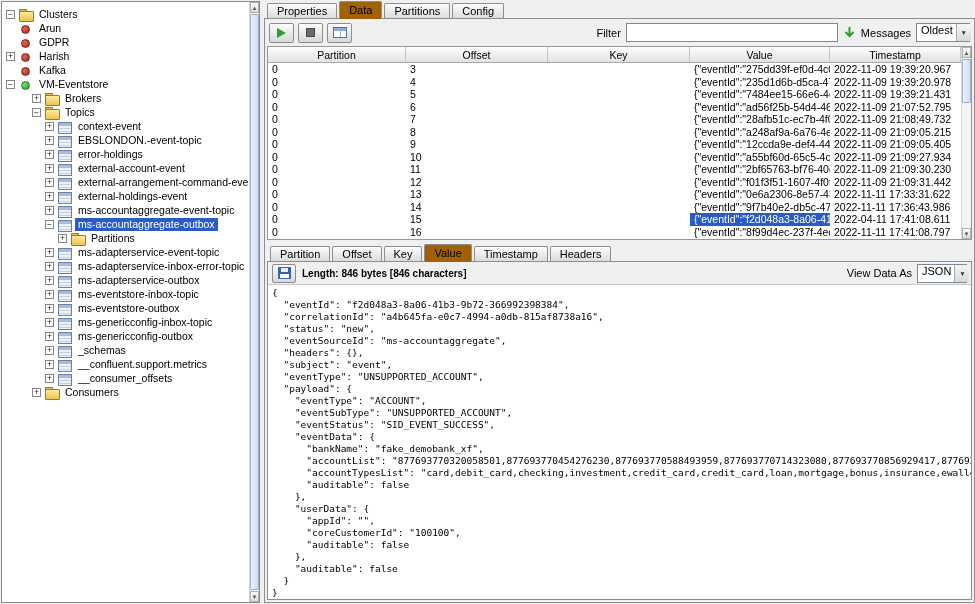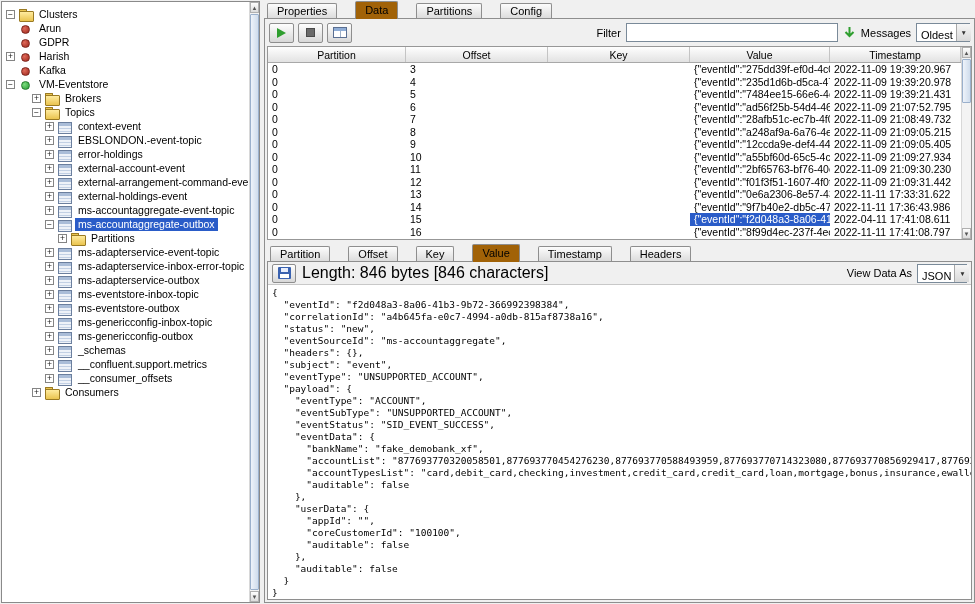--- a/index.html
+++ b/index.html
@@ -33,37 +33,37 @@
 .sb-btn{height:11px;flex:none;display:flex;align-items:center;justify-content:center;font-size:6px;color:#555;background:linear-gradient(#fefefe,#dcdcdc);border:1px solid #b0b0b0}
 .sb-track{flex:1;position:relative}
 .sb-thumb{position:absolute;left:0;right:0;background:linear-gradient(to right,#eef3fa,#cfdcec);border:1px solid #9ab0cc;border-radius:1px}
 .tree-scroll .sb-thumb{top:1px;bottom:1px}
 .grid-scroll .sb-thumb{top:1px;height:44px}
 
 .splitter{width:4px;flex:none;background:#f0f0f0}
 
 
 .main{flex:1;display:flex;flex-direction:column;min-width:0;background:#f0f0f0}
-.tabs{display:flex;align-items:flex-end;height:18px;flex:none;padding:2px 0 0 3px;gap:18px;position:relative;z-index:2}
+.tabs{display:flex;align-items:flex-end;height:18px;flex:none;padding:2px 0 0 3px;gap:2px;position:relative;z-index:2}
 .tab{height:15px;padding:0 9px;border:1px solid #8e8e8e;border-bottom:none;border-radius:2px 2px 0 0;background:linear-gradient(#fcfcfc,#dcdcdc);line-height:14px;font-size:11px;cursor:default;white-space:nowrap}
 .tab[data-active="true"]{height:18px;line-height:17px;background:#a16207;position:relative;z-index:3;margin-bottom:-1px}
 .main-panel{flex:1;display:flex;flex-direction:column;min-height:0;border:1px solid #8e8e8e;background:#f0f0f0;margin:0 0 1px;position:relative;z-index:1}
 .bottom-tabs{margin-top:3px;padding-left:5px}
 .detail-panel{flex:1;display:flex;flex-direction:column;min-height:0;border:1px solid #8e8e8e;background:#f0f0f0;margin:0 2px 2px;position:relative;z-index:1}
 
 .toolbar{height:27px;flex:none;display:flex;align-items:center;gap:4px;padding:0 4px}
 .tb-btn{width:25px;height:20px;border:1px solid #8e8e8e;border-radius:2px;background:linear-gradient(#fefefe,#d8d8d8);display:flex;align-items:center;justify-content:center;padding:0}
 .icon-play{width:0;height:0;border-left:9px solid #2f9e2f;border-top:5px solid transparent;border-bottom:5px solid transparent}
 .icon-stop{width:9px;height:9px;background:#6a6a6a;border:1px solid #4a4a4a}
 .icon-grid{width:14px;height:11px;border:1px solid #5a6f92;background:linear-gradient(#8fadd6,#8fadd6) 0 0/100% 3px no-repeat,linear-gradient(to right,transparent 0 6px,#9eb0c8 6px 7px,transparent 7px) 0 0/100% 100%,#fff}
 .toolbar-right{margin-left:auto;display:flex;align-items:center;gap:5px}
 .lbl{font-size:11px;white-space:nowrap}
 .filter-input{width:212px;height:19px;border:1px solid #7a8a99;background:#fff;font-family:inherit;font-size:11px;padding:0 3px}
 .icon-fetch{display:flex;align-items:center}
-.combo{display:flex;align-items:flex-end;justify-content:space-between;border:1px solid #7a8a99;background:#fff;height:19px;padding-left:4px;font-size:11px}
+.combo{display:flex;align-items:flex-start;justify-content:space-between;border:1px solid #7a8a99;background:#fff;height:19px;padding-left:4px;font-size:11px}
 .combo-messages{width:54px}
 .combo-json{width:50px}
 .combo-value{white-space:nowrap}
 .combo-arrow{width:15px;height:100%;margin-left:3px;flex:none;background:linear-gradient(#f6f6f6,#d9d9d9);border-left:1px solid #a8a8a8;display:flex;align-items:center;justify-content:center;font-size:6.5px;color:#333}
 
 
 .grid{flex:none;height:194px;margin:0 2px;border:1px solid #979797;background:#fff;display:flex;min-width:0}
 .grid-cols{flex:1;display:flex;flex-direction:column;min-width:0}
 .grid-header{height:16px;flex:none;display:flex;background:linear-gradient(#fefefe,#e2e2e2);border-bottom:1px solid #a8a8a8}
 .gh-cell{border-right:1px solid #c4c4c4;display:flex;align-items:center;justify-content:center;font-size:10.5px}
@@ -76,21 +76,21 @@
 .col-value{width:140px;flex:none}
 .col-timestamp{flex:1;min-width:0}
 .grid-row[data-selected="true"] .col-value{background:#2a5cc8;color:#fff}
 
 
 .detail-toolbar{height:23px;flex:none;display:flex;align-items:center;gap:6px;padding:0 4px;border-bottom:1px solid #c8c8c8;background:#f0f0f0}
 .detail-toolbar .tb-btn{width:24px;height:19px}
 .icon-save{width:13px;height:12px;background:#3a62b0;position:relative;border-radius:1px}
 .icon-save::before{content:"";position:absolute;top:1px;left:3px;width:7px;height:4px;background:#e8eefc}
 .icon-save::after{content:"";position:absolute;bottom:1px;left:2px;width:9px;height:4px;background:#fff}
-.length-text{font-weight:normal;font-size:16px}
+.length-text{font-weight:bold;font-size:10px}
 .view-as{margin-left:auto;display:flex;align-items:center;gap:5px}
 .json-view{flex:1;min-height:0;background:#fff;overflow:hidden;font-family:"DejaVu Sans Mono",monospace;font-size:9.5px;padding:2px 0 0 4px}
 .json-line{white-space:pre;height:12px;line-height:12px;overflow:hidden}
 </style>
 </head>
 <body>
 
 <div class="app">
 
   <aside class="sidebar">

